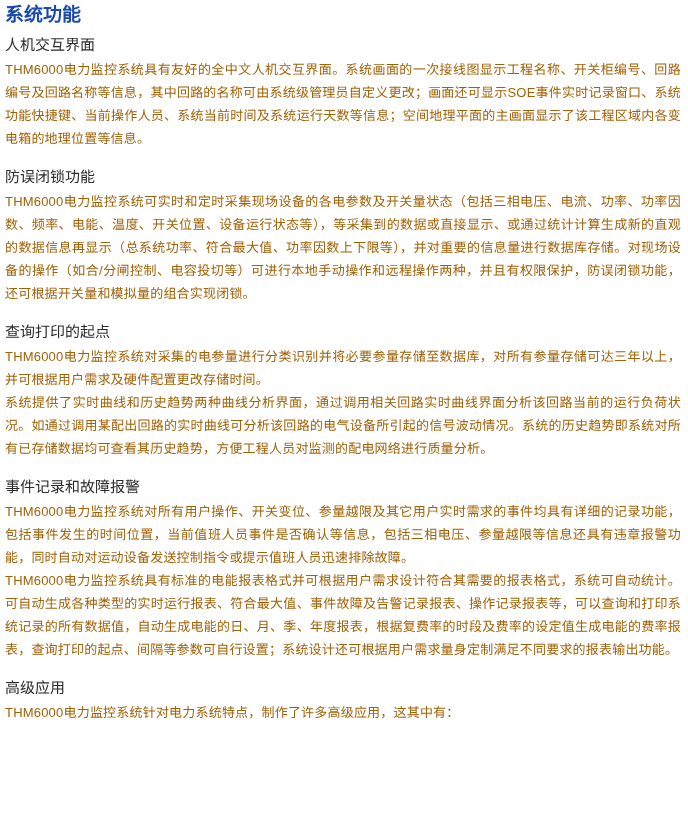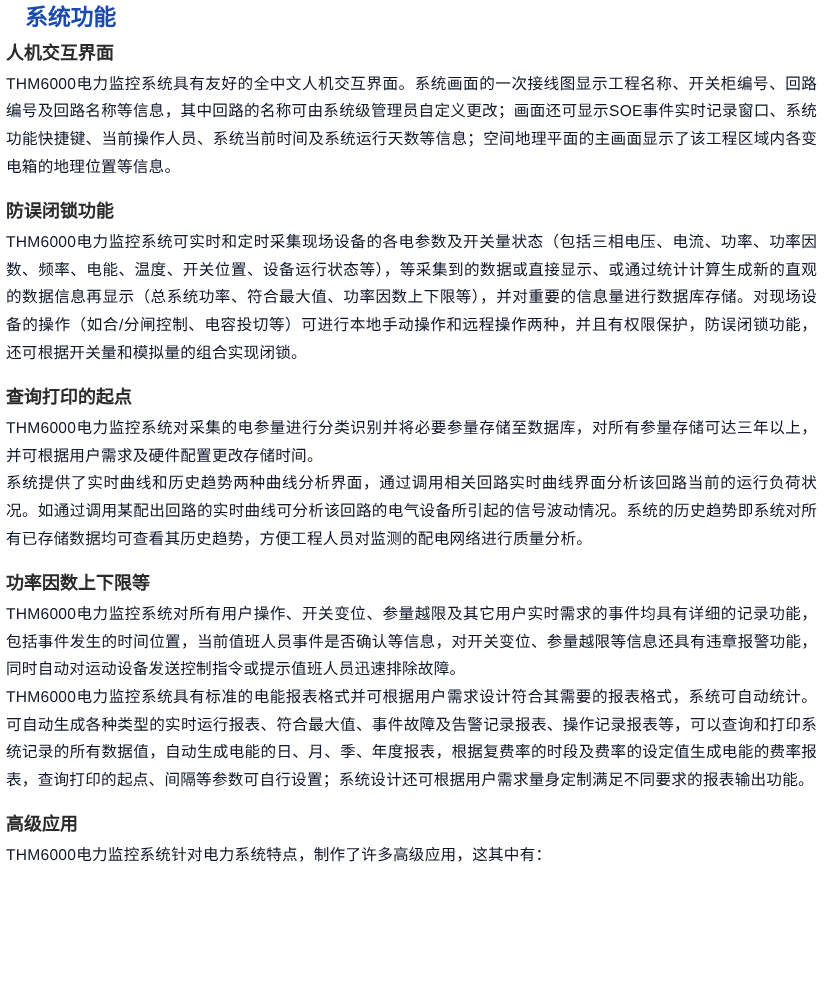--- a/index.html
+++ b/index.html
@@ -13,38 +13,38 @@
     width: 688px;
     min-height: 826px;
     background: #ffffff;
     padding: 4px 7px 12px 5px;
   }
   .page-title {
     font-size: 19px;
     line-height: 24px;
     font-weight: bold;
     color: #1a4aad;
-    margin: 0 0 8px 16px;
+    margin: 0 0 8px 0;
     font-family: Liberation Mono, monospace;
   }
   .section { margin: 0; }
   .section-heading {
     font-size: 15px;
     line-height: 17px;
-    font-weight: bold;
+    font-weight: normal;
     color: #2b2b2b;
     margin: 18px 0 5px 0;
   }
   .section:first-of-type .section-heading {
     margin-top: 2px;
   }
   .body-para {
     font-size: 13px;
     line-height: 23px;
-    color: #0f172a;
+    color: #a16207;
     margin: 0;
     text-align: justify;
     letter-spacing: 0.2px;
   }
 </style>
 </head>
 <body>
 
 <div class="doc">
 
@@ -60,22 +60,22 @@
     <p class="body-para">THM6000电力监控系统可实时和定时采集现场设备的各电参数及开关量状态（包括三相电压、电流、功率、功率因数、频率、电能、温度、开关位置、设备运行状态等），等采集到的数据或直接显示、或通过统计计算生成新的直观的数据信息再显示（总系统功率、符合最大值、功率因数上下限等），并对重要的信息量进行数据库存储。对现场设备的操作（如合/分闸控制、电容投切等）可进行本地手动操作和远程操作两种，并且有权限保护，防误闭锁功能，还可根据开关量和模拟量的组合实现闭锁。</p>
   </section>
 
   <section class="section">
     <h2 class="section-heading">查询打印的起点</h2>
     <p class="body-para">THM6000电力监控系统对采集的电参量进行分类识别并将必要参量存储至数据库，对所有参量存储可达三年以上，并可根据用户需求及硬件配置更改存储时间。</p>
     <p class="body-para">系统提供了实时曲线和历史趋势两种曲线分析界面，通过调用相关回路实时曲线界面分析该回路当前的运行负荷状况。如通过调用某配出回路的实时曲线可分析该回路的电气设备所引起的信号波动情况。系统的历史趋势即系统对所有已存储数据均可查看其历史趋势，方便工程人员对监测的配电网络进行质量分析。</p>
   </section>
 
   <section class="section">
-    <h2 class="section-heading">功率因数上下限等</h2>
-    <p class="body-para">THM6000电力监控系统对所有用户操作、开关变位、参量越限及其它用户实时需求的事件均具有详细的记录功能，包括事件发生的时间位置，当前值班人员事件是否确认等信息，对开关变位、参量越限等信息还具有违章报警功能，同时自动对运动设备发送控制指令或提示值班人员迅速排除故障。</p>
+    <h2 class="section-heading">事件记录和故障报警</h2>
+    <p class="body-para">THM6000电力监控系统对所有用户操作、开关变位、参量越限及其它用户实时需求的事件均具有详细的记录功能，包括事件发生的时间位置，当前值班人员事件是否确认等信息，包括三相电压、参量越限等信息还具有违章报警功能，同时自动对运动设备发送控制指令或提示值班人员迅速排除故障。</p>
   </section>
 
   <section class="section">
     <p class="body-para">THM6000电力监控系统具有标准的电能报表格式并可根据用户需求设计符合其需要的报表格式，系统可自动统计。可自动生成各种类型的实时运行报表、符合最大值、事件故障及告警记录报表、操作记录报表等，可以查询和打印系统记录的所有数据值，自动生成电能的日、月、季、年度报表，根据复费率的时段及费率的设定值生成电能的费率报表，查询打印的起点、间隔等参数可自行设置；系统设计还可根据用户需求量身定制满足不同要求的报表输出功能。</p>
   </section>
 
   <section class="section">
     <h2 class="section-heading">高级应用</h2>
     <p class="body-para">THM6000电力监控系统针对电力系统特点，制作了许多高级应用，这其中有：</p>
 

